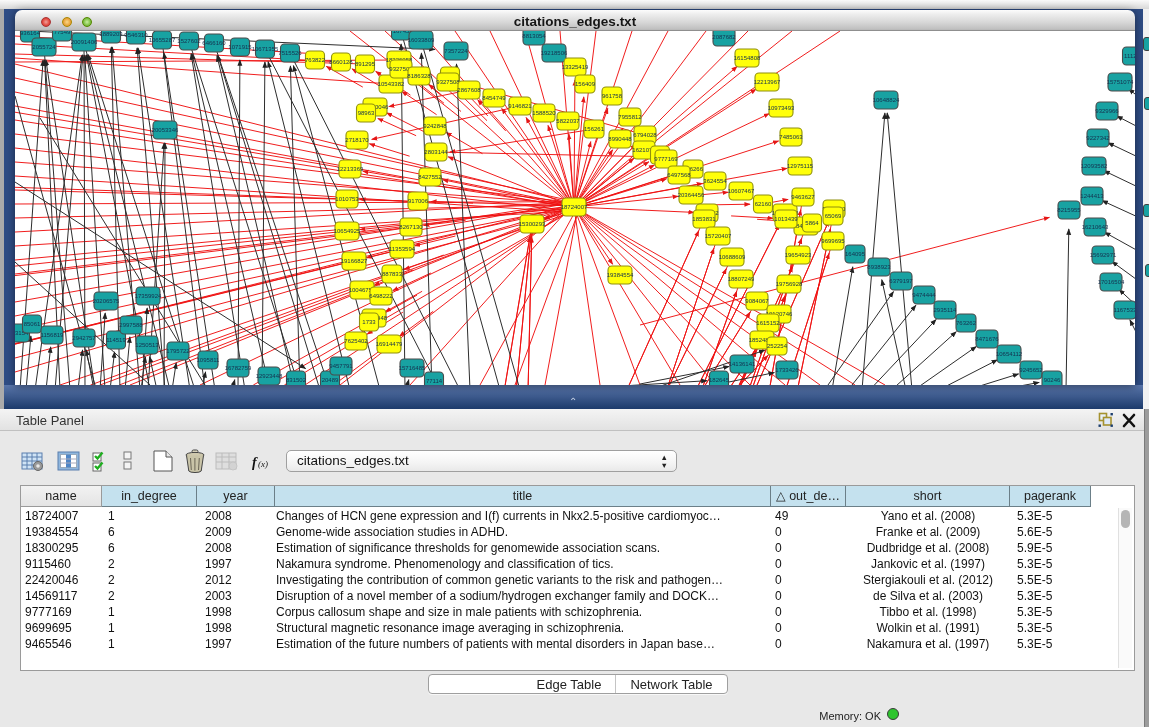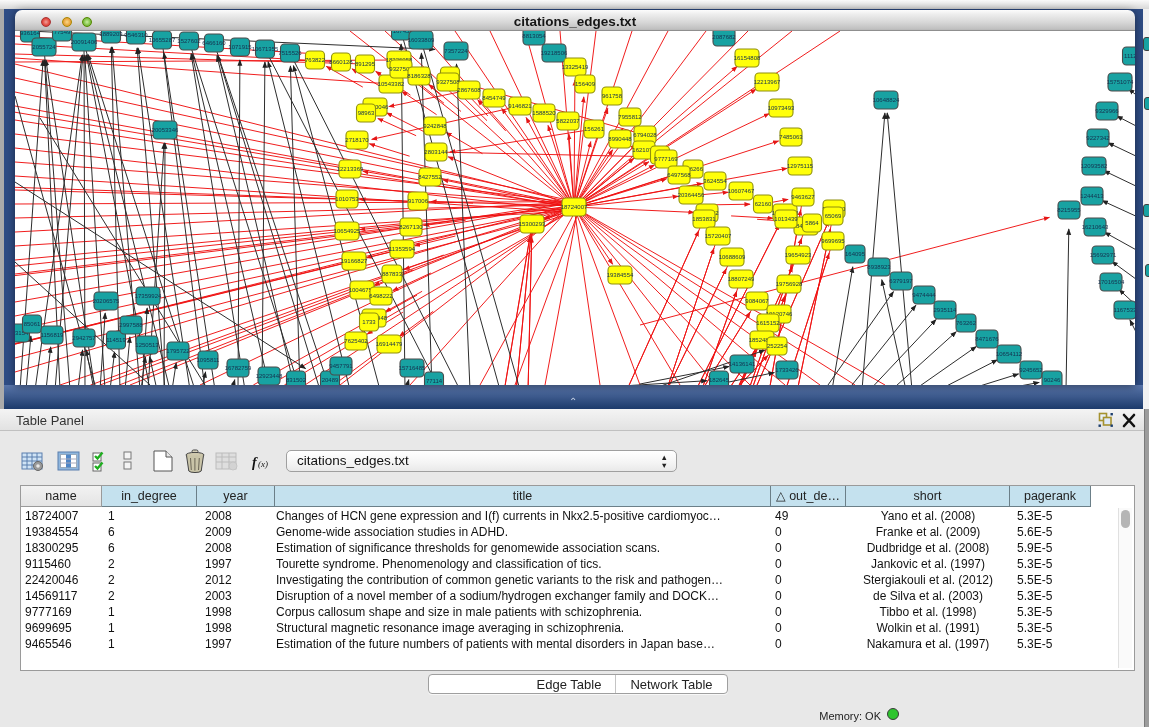--- a/index.html
+++ b/index.html
@@ -728,21 +728,21 @@
       <div class="hc" style="width:78px">year</div>
       <div class="hc" style="width:496px">title</div>
       <div class="hc" style="width:75px">△ out_de…</div>
       <div class="hc" style="width:164px">short</div>
       <div class="hc" style="width:81px">pagerank</div>
     </div>
     <div id="tbody">
 <div class="trow"><span class="c1">18724007</span><span class="c2">1</span><span class="c3">2008</span><span class="c4">Changes of HCN gene expression and I(f) currents in Nkx2.5‑positive cardiomyoc…</span><span class="c5">49</span><span class="c6">Yano et al. (2008)</span><span class="c7">5.3E‑5</span></div>
 <div class="trow"><span class="c1">19384554</span><span class="c2">6</span><span class="c3">2009</span><span class="c4">Genome‑wide association studies in ADHD.</span><span class="c5">0</span><span class="c6">Franke et al. (2009)</span><span class="c7">5.6E‑5</span></div>
 <div class="trow"><span class="c1">18300295</span><span class="c2">6</span><span class="c3">2008</span><span class="c4">Estimation of significance thresholds for genomewide association scans.</span><span class="c5">0</span><span class="c6">Dudbridge et al. (2008)</span><span class="c7">5.9E‑5</span></div>
-<div class="trow"><span class="c1">9115460</span><span class="c2">2</span><span class="c3">1997</span><span class="c4">Tourette syndrome. Phenomenology and classification of tics.</span><span class="c5">0</span><span class="c6">Jankovic et al. (1997)</span><span class="c7">5.3E‑5</span></div>
+<div class="trow"><span class="c1">9115460</span><span class="c2">2</span><span class="c3">1997</span><span class="c4">Nakamura syndrome. Phenomenology and classification of tics.</span><span class="c5">0</span><span class="c6">Jankovic et al. (1997)</span><span class="c7">5.3E‑5</span></div>
 <div class="trow"><span class="c1">22420046</span><span class="c2">2</span><span class="c3">2012</span><span class="c4">Investigating the contribution of common genetic variants to the risk and pathogen…</span><span class="c5">0</span><span class="c6">Stergiakouli et al. (2012)</span><span class="c7">5.5E‑5</span></div>
 <div class="trow"><span class="c1">14569117</span><span class="c2">2</span><span class="c3">2003</span><span class="c4">Disruption of a novel member of a sodium/hydrogen exchanger family and DOCK…</span><span class="c5">0</span><span class="c6">de Silva et al. (2003)</span><span class="c7">5.3E‑5</span></div>
 <div class="trow"><span class="c1">9777169</span><span class="c2">1</span><span class="c3">1998</span><span class="c4">Corpus callosum shape and size in male patients with schizophrenia.</span><span class="c5">0</span><span class="c6">Tibbo et al. (1998)</span><span class="c7">5.3E‑5</span></div>
 <div class="trow"><span class="c1">9699695</span><span class="c2">1</span><span class="c3">1998</span><span class="c4">Structural magnetic resonance image averaging in schizophrenia.</span><span class="c5">0</span><span class="c6">Wolkin et al. (1991)</span><span class="c7">5.3E‑5</span></div>
 <div class="trow"><span class="c1">9465546</span><span class="c2">1</span><span class="c3">1997</span><span class="c4">Estimation of the future numbers of patients with mental disorders in Japan base…</span><span class="c5">0</span><span class="c6">Nakamura et al. (1997)</span><span class="c7">5.3E‑5</span></div>
     </div>
     <div id="vscroll">
         <div id="vthumb"></div>
       </div>
   </div>

